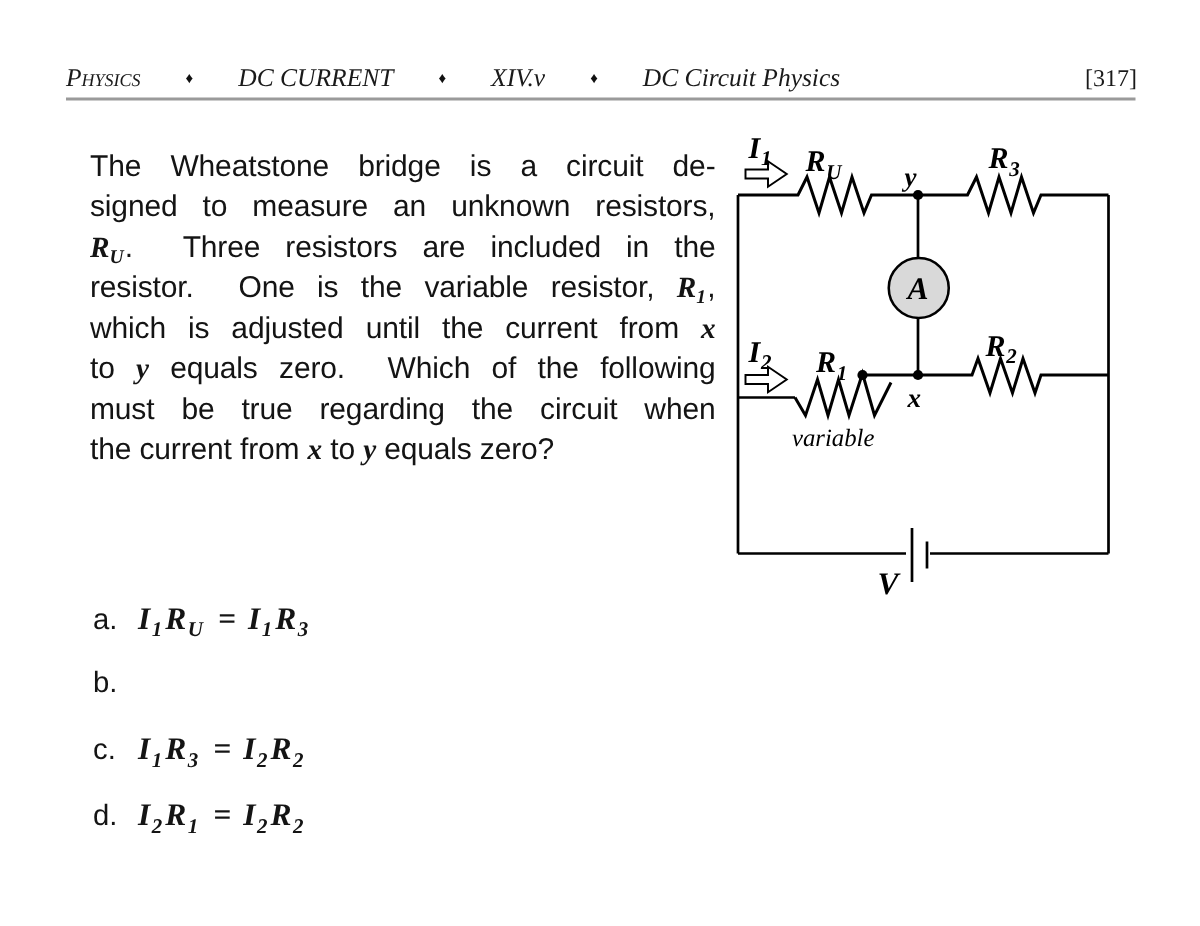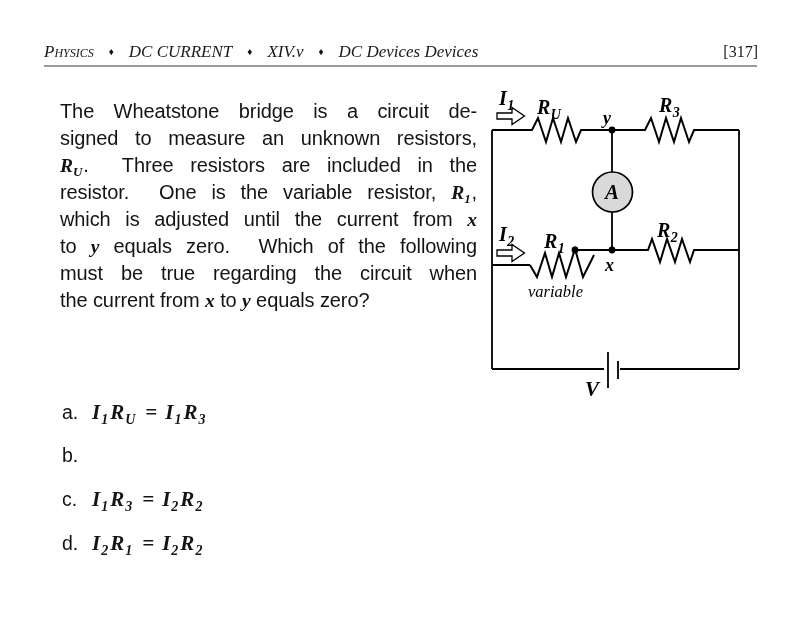--- a/index.html
+++ b/index.html
@@ -11,21 +11,21 @@
     font-family: "Liberation Sans", sans-serif;
     color: #141414;
   }
 
   
   .header {
     position: absolute; left: 44px; right: 42px; top: 42px;
     display: flex; justify-content: space-between; align-items: baseline;
     font-family: "Liberation Serif", serif;
   }
-  .header-left { display: flex; align-items: baseline; gap: 15px; font-style: italic; font-size: 17px; color: #1a1a1a; }
+  .header-left { display: flex; align-items: baseline; gap: 30px; font-style: italic; font-size: 17px; color: #1a1a1a; }
   .smallcaps { font-variant: small-caps; }
   .diamond { font-style: normal; font-size: 10px; position: relative; top: -2px; color: #111; }
   .page-number { font-size: 16px; font-style: normal; color: #1a1a1a; margin-left: 24px; }
   .header-rule { position: absolute; left: 44px; right: 43px; top: 65px; height: 2px; background: #9a9a9a; }
 
   
   .question { position: absolute; left: 60px; top: 98px; width: 417px; font-size: 20px; letter-spacing: -0.1px; }
   .qline { line-height: 27px; height: 27px; text-align: justify; text-align-last: justify; white-space: pre-wrap; }
   .qline.last { text-align-last: left; }
   .var, .varsub { font-family: "Liberation Serif", serif; font-style: italic; font-weight: bold; }
@@ -56,21 +56,21 @@
 <body>
 
 <div class="header">
   <div class="header-left">
     <span class="smallcaps">Physics</span>
     <span class="diamond">♦</span>
     <span>DC CURRENT</span>
     <span class="diamond">♦</span>
     <span>XIV.v</span>
     <span class="diamond">♦</span>
-    <span>DC Devices Devices</span>
+    <span>DC Circuit Physics</span>
   </div>
   <span class="page-number">[317]</span>
 </div>
 <div class="header-rule"></div>
 
 <div class="question">
     <div class="qline"><span>The Wheatstone bridge is a circuit de-</span></div>
     <div class="qline"><span>signed to measure an unknown resistors,</span></div>
     <div class="qline"><span class="var">R</span><span class="varsub">U</span><span>.&nbsp; Three resistors are included in the</span></div>
     <div class="qline"><span>resistor.&nbsp; One is the variable resistor, </span><span class="var">R</span><span class="varsub">1</span><span>,</span></div>

